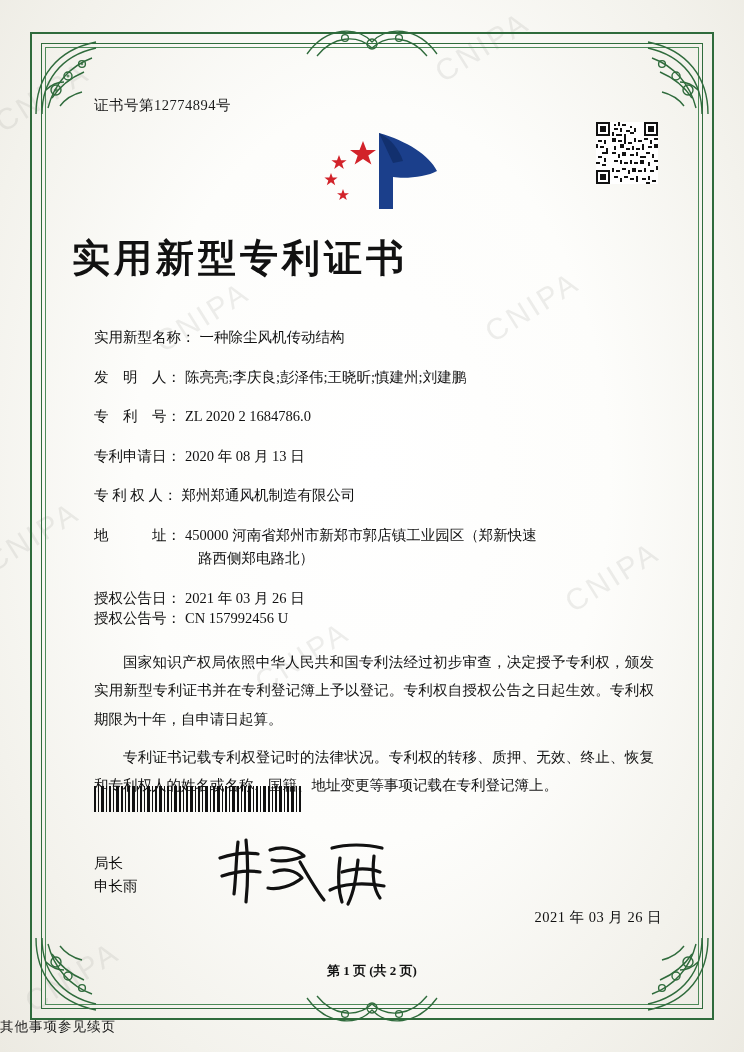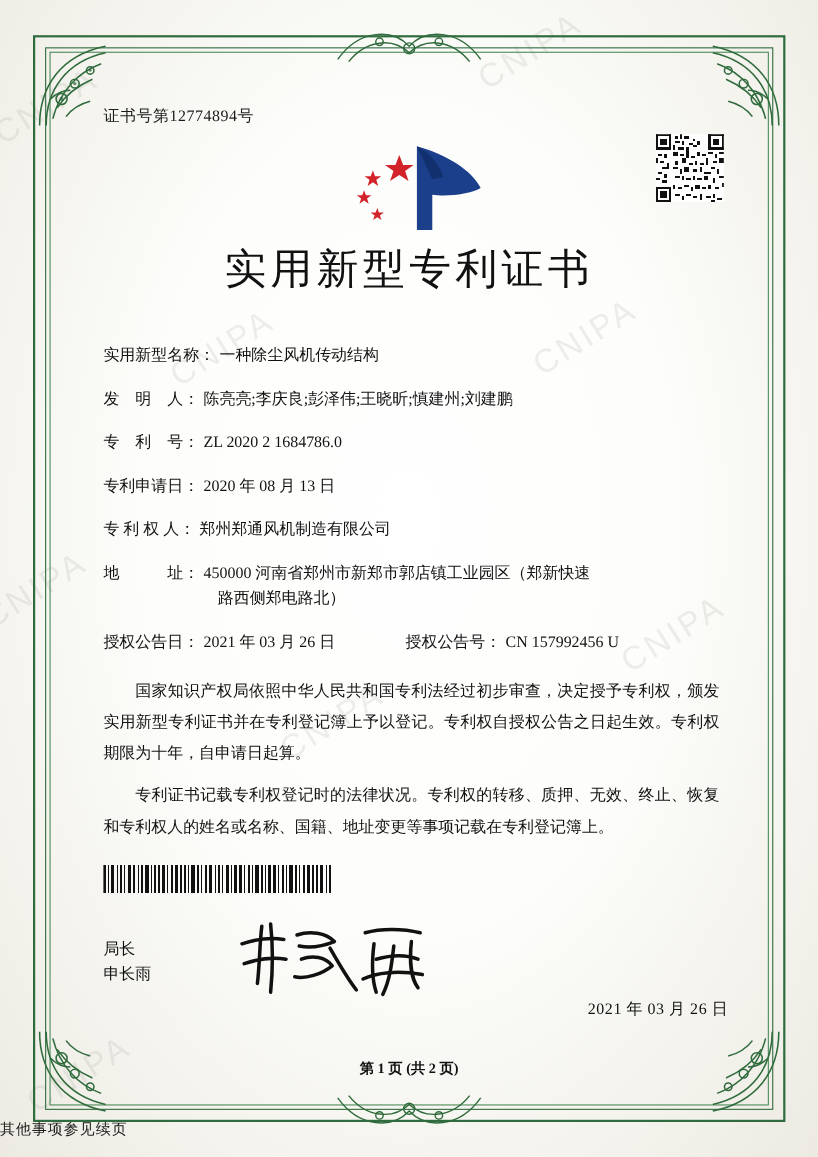--- a/index.html
+++ b/index.html
@@ -106,26 +106,25 @@
   }
 
   .emblem {
     margin: 10px auto 0;
     width: 170px;
     height: 90px;
     position: relative;
   }
 
   .title {
-    text-align: center;
     font-size: 38px;
-    font-weight: normal;
+    font-weight: bold;
     letter-spacing: 4px;
     color: #111;
-    margin-top: 4px;
+    margin-top: 18px;
     font-family: "Liberation Serif", serif;
   }
 
   .fields {
     margin-top: 44px;
     font-size: 14.5px;
     color: #111;
     line-height: 1.35;
   }
   .row {
@@ -135,21 +134,21 @@
     padding-left: 22px;
   }
   .lbl {
     white-space: pre;
     flex: 0 0 auto;
   }
   .val {
     flex: 1 1 auto;
     padding-left: 4px;
   }
-  .row-inline { display: flex; padding-left: 22px; margin-bottom: 20px; }
+  .row-inline { display: flex; padding-left: 22px; margin-bottom: 20px; flex-direction: column; }
   .row-inline .seg { display: flex; }
   .seg-gap { width: 64px; }
 
   .para {
     font-size: 14.5px;
     line-height: 1.95;
     color: #111;
     text-align: justify;
     margin: 0 18px 10px 22px;
     text-indent: 2em;

